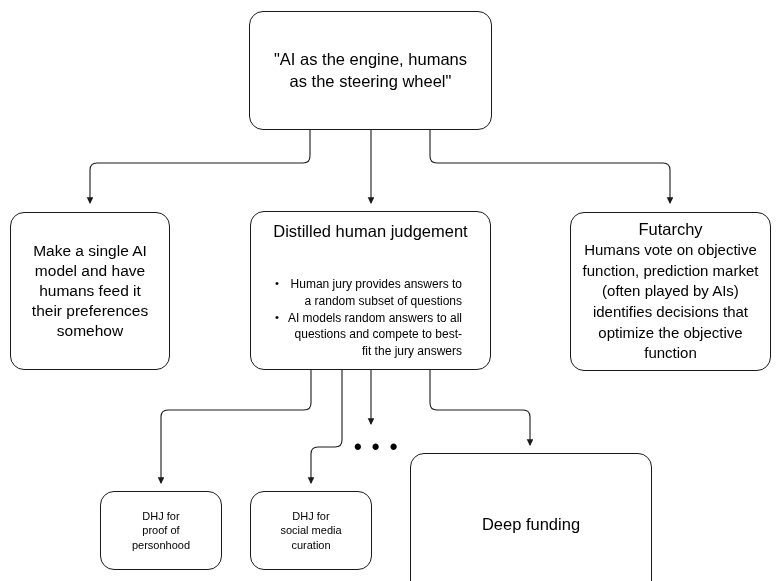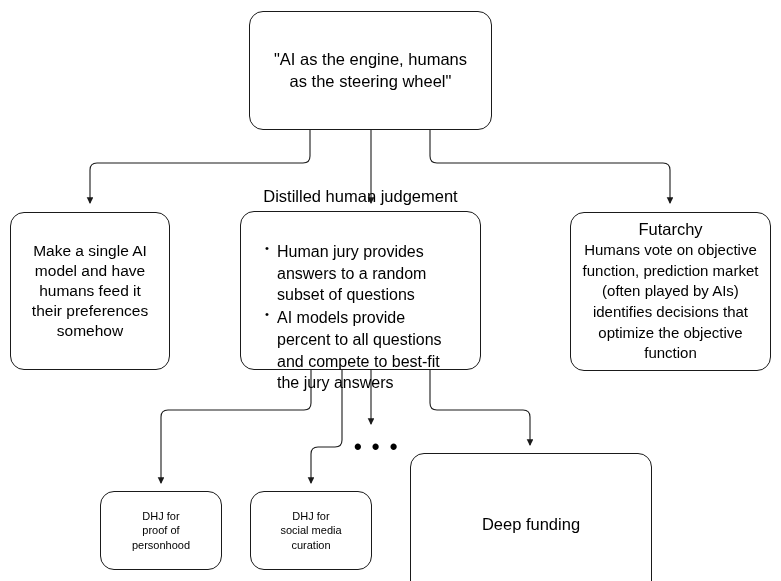--- a/index.html
+++ b/index.html
@@ -58,37 +58,37 @@
     white-space: pre-line;
   }
   .bullets {
     margin: 7px 0 0 0;
     padding: 0;
     list-style: none;
     width: 100%;
   }
   .bullets li {
     position: relative;
-    font-size: 16px;
+    font-size: 12px;
     line-height: 1.36;
-    text-align: left;
+    text-align: right;
     padding: 0 18px 0 26px;
     margin-bottom: 1px;
   }
   .bullets li::before {
     content: "\2022";
     position: absolute;
     left: 14px;
     top: 0;
     font-size: 11.3px;
   }
   
   #node-root      { left: 249px; top: 11px;  width: 243px; height: 119px; }
   #node-single-ai { left: 10px;  top: 212px; width: 160px; height: 158px; }
-  #node-dhj       { left: 240px; top: 211px; width: 241px; height: 159px; gap: 27px; }
+  #node-dhj       { left: 250px; top: 211px; width: 241px; height: 159px; gap: 27px; }
   #node-futarchy  { left: 570px; top: 212px; width: 201px; height: 159px; justify-content: flex-end; }
   #node-dhj-pop   { left: 100px; top: 491px; width: 122px; height: 79px; }
   #node-dhj-smc   { left: 250px; top: 491px; width: 122px; height: 79px; }
   #node-deepfund  { left: 410px; top: 453px; width: 242px; height: 144px; }
 
   .ellipsis {
     position: absolute;
     left: 354px;
     top: 436px;
     font-size: 22px;
@@ -139,21 +139,21 @@
 their preferences
 somehow</div>
   </div>
 
   <div class="node" id="node-dhj">
     <div class="node-title big">Distilled human judgement</div>
     <ul class="bullets">
       <li>Human jury provides answers
 to a random subset of
 questions</li>
-      <li>AI models provide percent to
+      <li>AI models random answers to
 all questions and compete to
 best-fit the jury answers</li>
     </ul>
   </div>
 
   <div class="node" id="node-futarchy">
     <div class="node-title big">Futarchy</div>
     <div class="node-sub">Humans vote on objective
 function, prediction market
 (often played by AIs)

